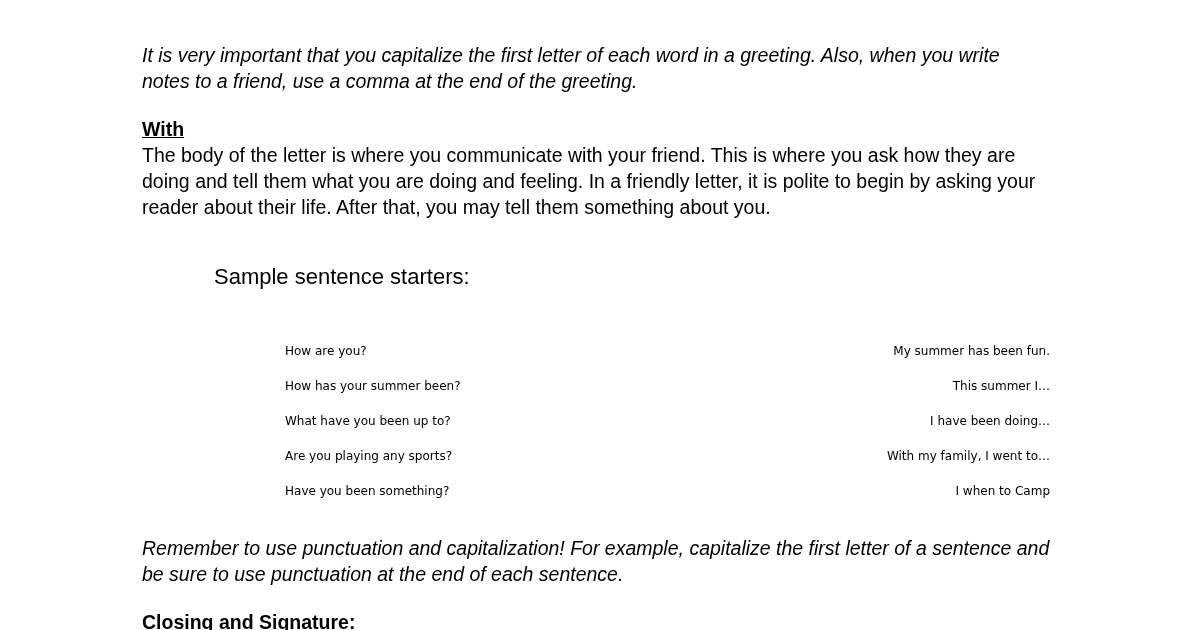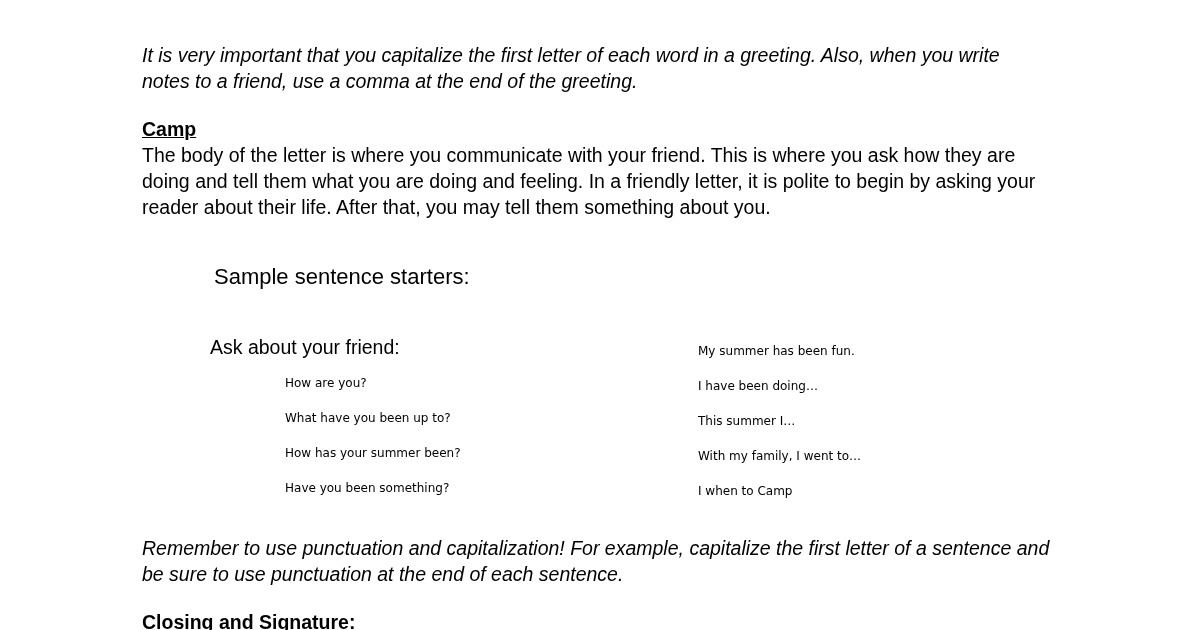--- a/index.html
+++ b/index.html
@@ -63,58 +63,59 @@
     list-style: none;
     margin: 0;
     padding: 0;
     margin-left: 75px;
     font-family: "DejaVu Sans", sans-serif;
     font-size: 12px;
     line-height: 35px;
   }
   .col.right .starter-list {
     margin-left: 68px;
+    text-align: right;
   }
   .starter-list li {
     white-space: nowrap;
   }
 </style>
 </head>
 <body>
 
 <div class="page">
 
   <p class="para italic">It is very important that you capitalize the first letter of each word in a greeting. Also, when you write notes to a friend, use a comma at the end of the greeting.</p>
 
   <div class="gap-md"></div>
 
-  <p class="heading">Camp</p>
+  <p class="heading">With</p>
   <p class="para">The body of the letter is where you communicate with your friend. This is where you ask how they are doing and tell them what you are doing and feeling. In a friendly letter, it is polite to begin by asking your reader about their life. After that, you may tell them something about you.</p>
 
   <div class="gap-md"></div>
 
   <p class="sample-label indent-1">Sample sentence starters:</p>
 
   <div class="gap-md"></div>
 
   <div class="columns">
     <div class="col left">
-      <div class="col-head">Ask about your friend:</div>
       <ul class="starter-list">
         <li>How are you?</li>
+        <li>How has your summer been?</li>
         <li>What have you been up to?</li>
-        <li>How has your summer been?</li>
+        <li>Are you playing any sports?</li>
         <li>Have you been something?</li>
       </ul>
     </div>
     <div class="col right">
       <ul class="starter-list">
         <li>My summer has been fun.</li>
+        <li>This summer I…</li>
         <li>I have been doing…</li>
-        <li>This summer I…</li>
         <li>With my family, I went to…</li>
         <li>I when to Camp</li>
       </ul>
     </div>
   </div>
 
   <div class="gap-lg"></div>
 
   <p class="para italic">Remember to use punctuation and capitalization! For example, capitalize the first letter of a sentence and be sure to use punctuation at the end of each sentence.</p>
 

